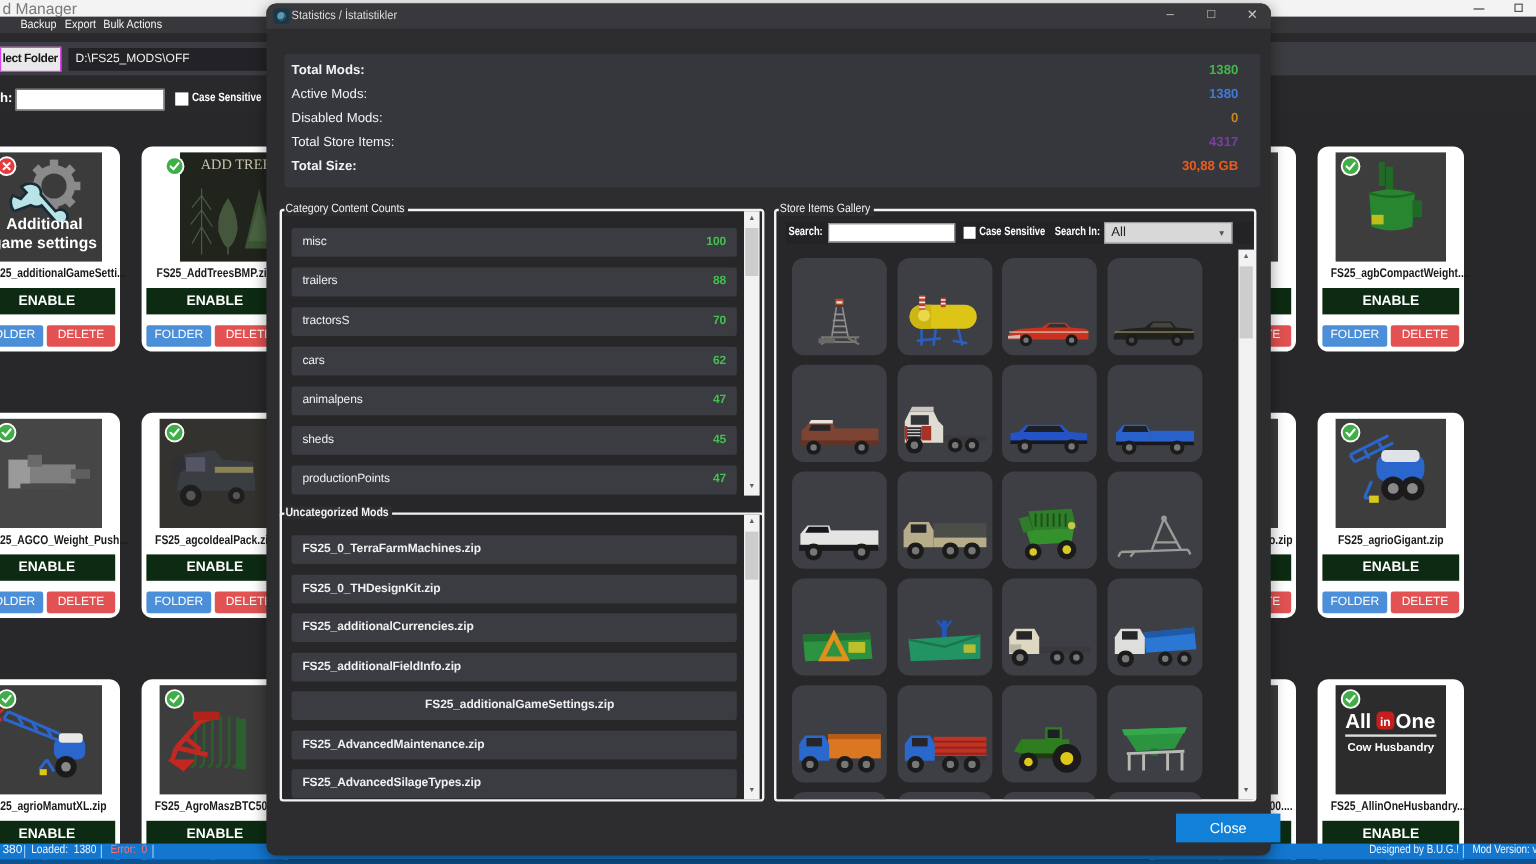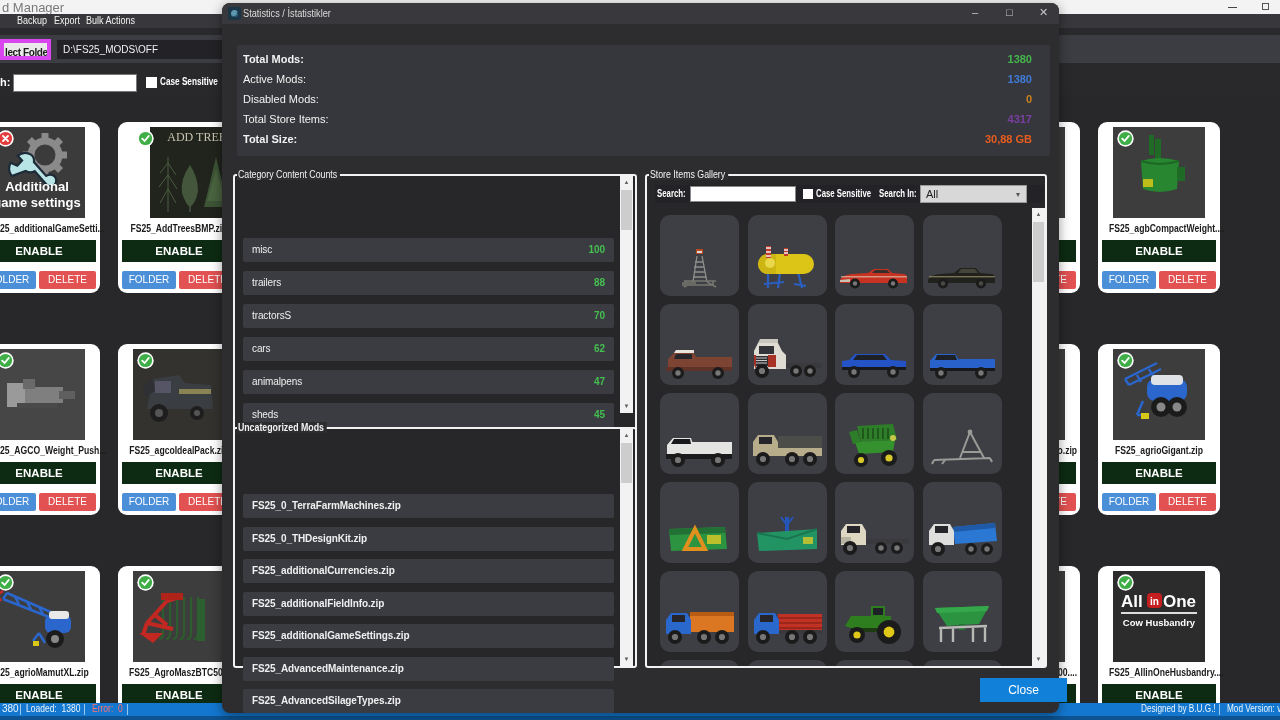--- a/index.html
+++ b/index.html
@@ -7,21 +7,21 @@
 .abs { position:absolute; }
 #stage { position:relative; width:1280px; height:720px; }
 
 
 #mtitle { left:0; top:0; width:1280px; height:14px; background:#f3f3f3; color:#7a7a7a; font-size:13px; }
 #mtitle .t { position:absolute; left:2px; top:0px; }
 #menubar { left:0; top:14px; width:1280px; height:14px; background:#38383c; color:#f2f2f2; font-size:10px; }
 #menubar span { position:absolute; top:1px; transform:scaleX(0.9); transform-origin:0 0; }
 #gap1 { left:0; top:28px; width:1280px; height:7px; background:#2a2a2c; }
 #folderrow { left:0; top:35px; width:1280px; height:28px; background:#3c3d42; }
-#selbtn { left:0; top:39px; width:51px; height:21px; background:#e9e9e9; border:4px solid #d946ef; color:#1a1a1a; font-size:10px; font-weight:bold; line-height:19px; padding-left:1px; white-space:nowrap; letter-spacing:-0.4px; overflow:hidden; }
+#selbtn { left:0; top:39px; width:51px; height:21px; background:#e9e9e9; border:1px solid #d946ef; color:#1a1a1a; font-size:10px; font-weight:bold; line-height:19px; padding-left:1px; white-space:nowrap; letter-spacing:-0.4px; overflow:hidden; }
 #pathbox { left:57px; top:40px; width:650px; height:19px; background:#232327; color:#f0f0f0; font-size:10px; line-height:19px; padding-left:6px; }
 #searchrow { left:0; top:63px; width:1280px; height:32px; background:#29292b; }
 #mslabel { left:0; top:76px; color:#fff; font-size:11px; font-weight:bold; }
 #msinput { left:13px; top:74px; width:124px; height:18px; background:#fff; border:1px solid #777; }
 #mscheck { left:146px; top:77px; width:11px; height:11px; background:#fff; }
 #msclabel { left:160px; top:76px; color:#fff; font-size:10px; font-weight:bold; transform:scaleX(0.82); transform-origin:0 0; }
 
 
 .card { position:absolute; width:122px; height:171px; background:#fff; border-radius:9px; }
 .thumb { position:absolute; left:15px; top:5px; width:92px; height:91px; background:#3d3d3d; overflow:hidden; }
@@ -45,21 +45,21 @@
 #dtitle .ic { position:absolute; left:6px; top:4px; width:13px; height:13px; background:#1b3647; border-radius:2px; overflow:hidden; } #dtitle .ic:after { content:''; position:absolute; left:3px; top:3px; width:7px; height:7px; border-radius:50%; background:#5e98ae; box-shadow:inset -1px -1px 0 #24506a; }
 #dtitle .wb { position:absolute; top:3px; color:#c8c8c8; font-size:11px; }
 
 #statspanel { left:15px; top:42px; width:813px; height:111px; background:#36373c; border-radius:2px; }
 .srow { position:absolute; left:6px; width:801px; height:20px; font-size:11px; color:#f2f2f2; line-height:20px; }
 .srow .v { position:absolute; right:12px; top:0; font-weight:bold; }
 
 .grp { position:absolute; border:2px solid #f2f2f2; border-radius:3px; background:#27272a; }
 .grp .legend { position:absolute; left:2px; top:-7px; background:#2d2d30; padding:0 3px 0 1px; color:#f2f2f2; font-size:10px; white-space:nowrap; transform:scaleX(0.88); transform-origin:0 0; }
 
-.lrow { position:absolute; left:8px; width:371px; height:24px; background:#3b3c42; border-radius:2px; color:#efefef; font-size:10px; letter-spacing:-0.1px; line-height:24px; padding-left:9px;margin-top:48px; }
+.lrow { position:absolute; left:8px; width:371px; height:24px; background:#3b3c42; border-radius:2px; color:#efefef; font-size:10px; letter-spacing:-0.1px; line-height:24px; padding-left:9px; }
 .lrow .c { position:absolute; right:9px; top:0; color:#44bf50; font-weight:bold; }
 
 .vsb { position:absolute; width:13px; background:#f2f2f2; }
 .vsb .up, .vsb .dn { position:absolute; left:0; width:13px; height:13px; color:#606060; font-size:6px; text-align:center; line-height:13px; }
 .vsb .up { top:0; }
 .vsb .dn { bottom:0; }
 .vsb .th { position:absolute; left:1px; width:11px; background:#cdcdcd; }
 
 #galbar { left:8px; top:9px; width:389px; height:18px; background:#232327; }
 .tile { position:absolute; width:79px; height:81px; background:#3e3f45; border-radius:10px; overflow:hidden; }
@@ -393,21 +393,21 @@
           <div class="dn">▼</div>
         </div>
     </div>
 
     <div class="grp" id="uncgrp" style="left:11px; top:424px; width:404px; height:241px;font-weight:bold;">
       <span class="legend">Uncategorized Mods</span>
       <div class="lrow u" style="top:17px;">FS25_0_TerraFarmMachines.zip</div>
       <div class="lrow u" style="top:50px;">FS25_0_THDesignKit.zip</div>
       <div class="lrow u" style="top:82px;">FS25_additionalCurrencies.zip</div>
       <div class="lrow u" style="top:115px;">FS25_additionalFieldInfo.zip</div>
-      <div class="lrow u" style="top:147px;">FS25_additionalGameSettings.zip</div>
+      <div class="lrow u" style="top:147px;text-align:center;">FS25_additionalGameSettings.zip</div>
       <div class="lrow u" style="top:180px;">FS25_AdvancedMaintenance.zip</div>
       <div class="lrow u" style="top:212px;">FS25_AdvancedSilageTypes.zip</div>
       <div class="vsb" style="left:385px; top:0px; height:237px;">
           <div class="up">▲</div>
           <div class="th" style="top:14px; height:40px;"></div>
           <div class="dn">▼</div>
         </div>
     </div>
 
     <div class="grp" id="galgrp" style="left:423px; top:171px; width:402px; height:494px;">

